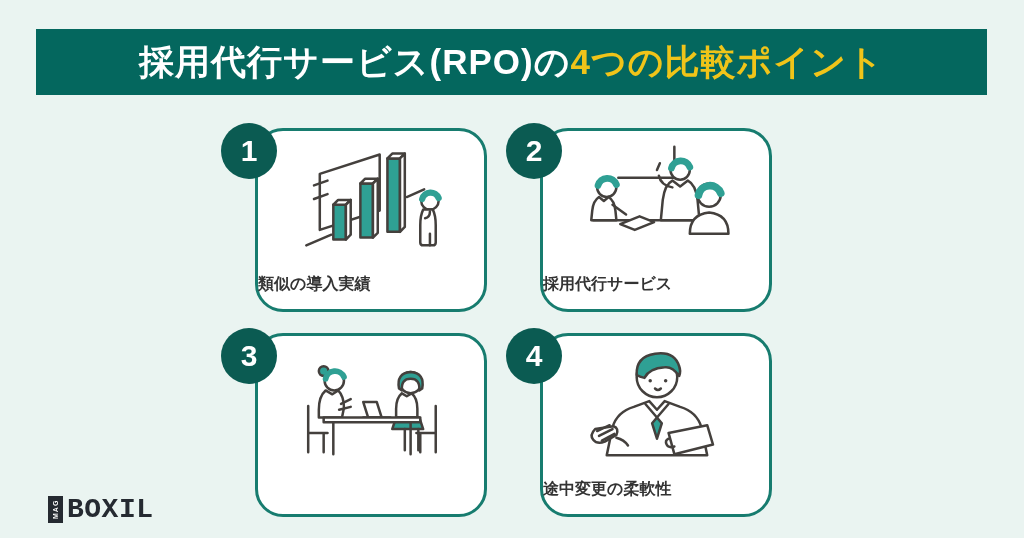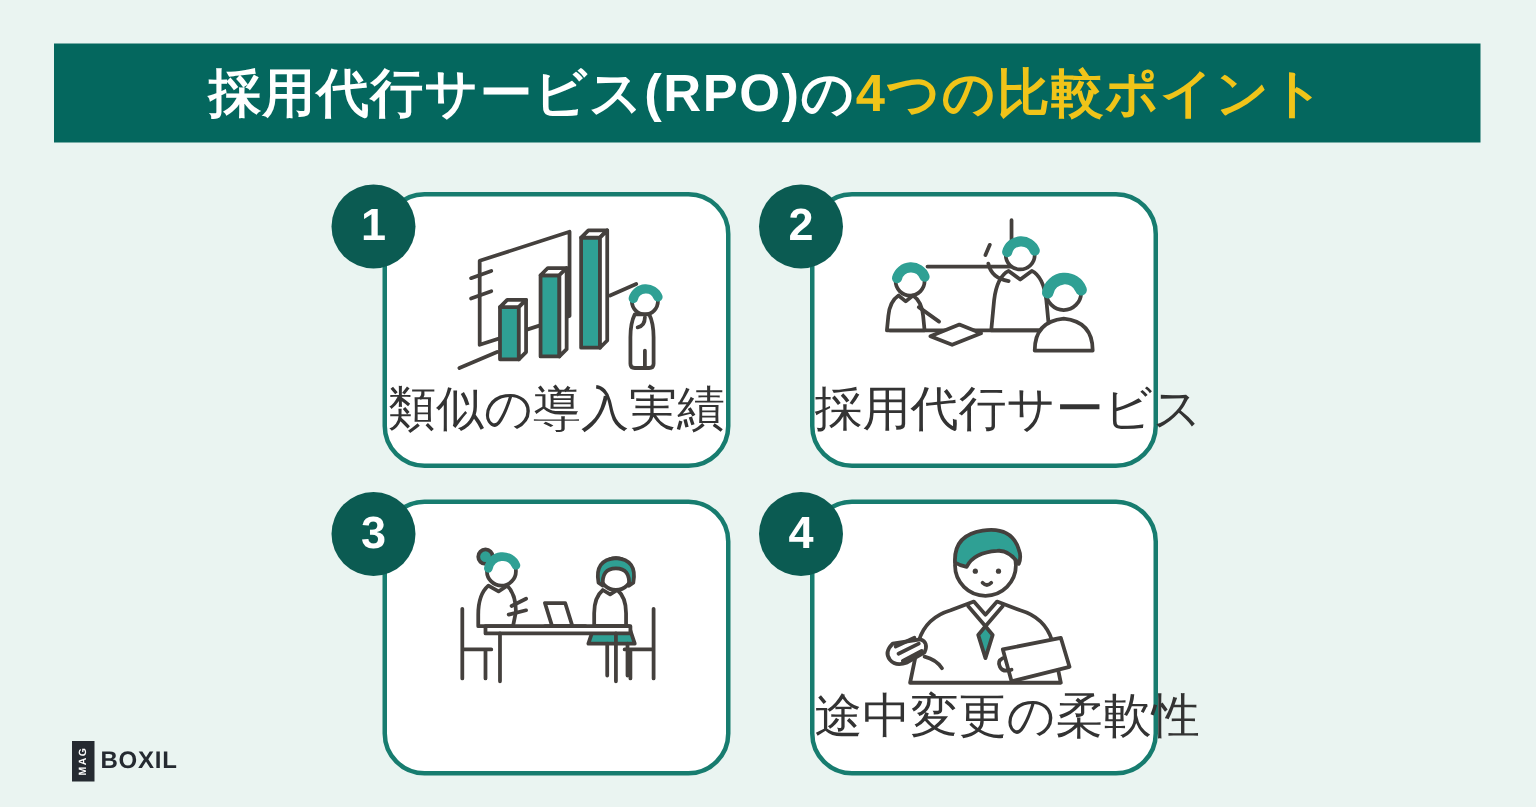--- a/index.html
+++ b/index.html
@@ -20,37 +20,37 @@
   .card2{left:540px;top:128px;}
   .card3{left:255px;top:333px;}
   .card4{left:540px;top:333px;}
 
   .badge{position:absolute;left:-37px;top:-8px;width:56px;height:56px;border-radius:50%;
     background:var(--badge-bg,#0b5b52);color:#fff;font-size:30px;font-weight:800;
     display:flex;align-items:center;justify-content:center;}
 
   .illo{position:absolute;left:0;right:0;top:10px;height:114px;
     display:flex;align-items:center;justify-content:center;}
-  .label{position:absolute;left:0;right:0;bottom:14px;text-align:center;
-    font-size:32px;font-weight:400;color:var(--label-text,#333333);white-space:nowrap;}
+  .label{position:absolute;left:0;right:0;bottom:14px;
+    font-size:16px;font-weight:700;color:var(--label-text,#333333);white-space:nowrap;}
 
   
   .ln{stroke:var(--line,#44403d);stroke-width:2.6;fill:none;stroke-linecap:round;stroke-linejoin:round;}
   .lnw{stroke:var(--line,#44403d);stroke-width:2.6;fill:#ffffff;stroke-linecap:round;stroke-linejoin:round;}
   .lnt{stroke:var(--line,#44403d);stroke-width:2.6;fill:var(--illustration-teal,#2fa094);stroke-linecap:round;stroke-linejoin:round;}
   .hair{stroke:var(--illustration-teal,#2fa094);fill:none;stroke-linecap:round;}
   .dot{fill:var(--line,#44403d);stroke:none;}
 
   
   .logo{position:absolute;left:48px;top:494px;display:flex;align-items:center;gap:4px;}
   .logo .mag{width:15px;height:27px;background:var(--logo-dark,#252a31);color:#fff;
     display:flex;align-items:center;justify-content:center;
     font-size:7px;font-weight:700;writing-mode:vertical-rl;transform:rotate(180deg);letter-spacing:1px;}
-  .logo .boxil{font-size:16px;font-weight:800;color:var(--logo-dark,#252a31);letter-spacing:0.5px;
-    font-stretch:condensed;}
+  .logo .boxil{font-size:28px;font-weight:800;color:var(--logo-dark,#252a31);letter-spacing:0.5px;
+    font-stretch:condensed;font-family:Liberation Mono, monospace;}
 </style>
 </head>
 <body>
 
 <div class="page">
 
   <div class="banner">
     <div class="title"><span class="t-white">採用代行サービス(RPO)の</span><span class="t-yellow">4つの比較ポイント</span></div>
   </div>
 

